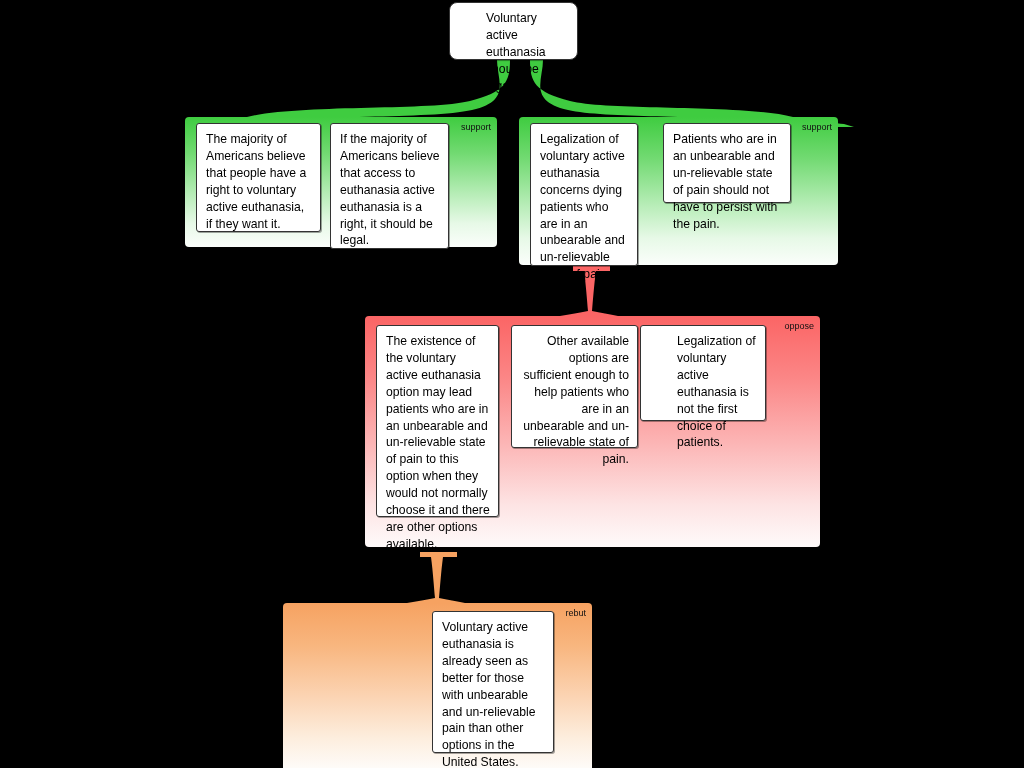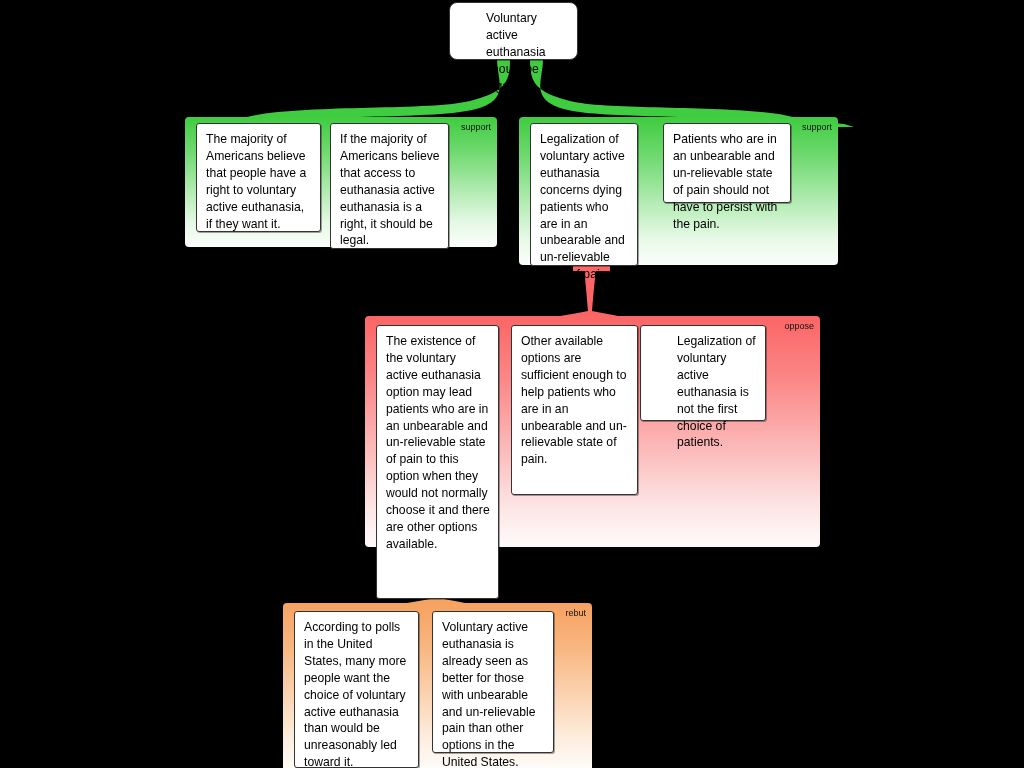--- a/index.html
+++ b/index.html
@@ -142,33 +142,30 @@
   <div class="card" style="left:530px; top:123px; width:108px; height:143px;">
     <span>Legalization of voluntary active euthanasia concerns dying patients who are in an unbearable and un-relievable state of pain.</span>
   </div>
   <div class="card" style="left:663px; top:123px; width:128px; height:80px;">
     <span>Patients who are in an unbearable and un-relievable state of pain should not have to persist with the pain.</span>
   </div>
 
   <div class="group oppose" style="left:365px; top:316px; width:455px; height:231px;">
     <span class="group-label">oppose</span>
   </div>
-  <div class="card" style="left:376px; top:325px; width:123px; height:274px;">
+  <div class="card" style="left:376px; top:325px; width:123px; height:192px;">
     <span>The existence of the voluntary active euthanasia option may lead patients who are in an unbearable and un-relievable state of pain to this option when they would not normally choose it and there are other options available.</span>
   </div>
-  <div class="card" style="left:511px; top:325px; width:127px; height:170px;">
+  <div class="card" style="left:511px; top:325px; width:127px; height:123px;text-align:right;">
     <span>Other available options are sufficient enough to help patients who are in an unbearable and un-relievable state of pain.</span>
   </div>
   <div class="card" style="left:640px; top:325px; width:126px; height:96px;padding-left:36px;">
     <span>Legalization of voluntary active euthanasia is not the first choice of patients.</span>
   </div>
 
   <div class="group rebut" style="left:283px; top:603px; width:309px; height:165px; border-bottom-left-radius:0; border-bottom-right-radius:0;">
     <span class="group-label">rebut</span>
   </div>
-  <div class="card" style="left:294px; top:611px; width:125px; height:157px;">
-    <span>According to polls in the United States, many more people want the choice of voluntary active euthanasia than would be unreasonably led toward it.</span>
-  </div>
   <div class="card" style="left:432px; top:611px; width:122px; height:142px;">
     <span>Voluntary active euthanasia is already seen as better for those with unbearable and un-relievable pain than other options in the United States.</span>
   </div>
 
 </div>
 
 </body></html>

